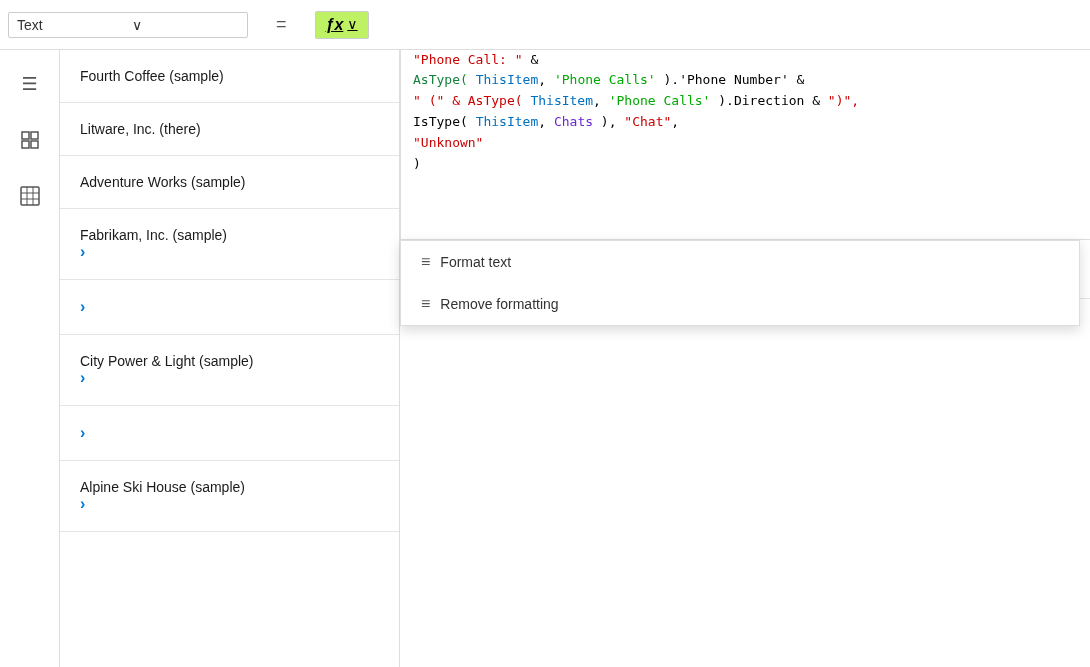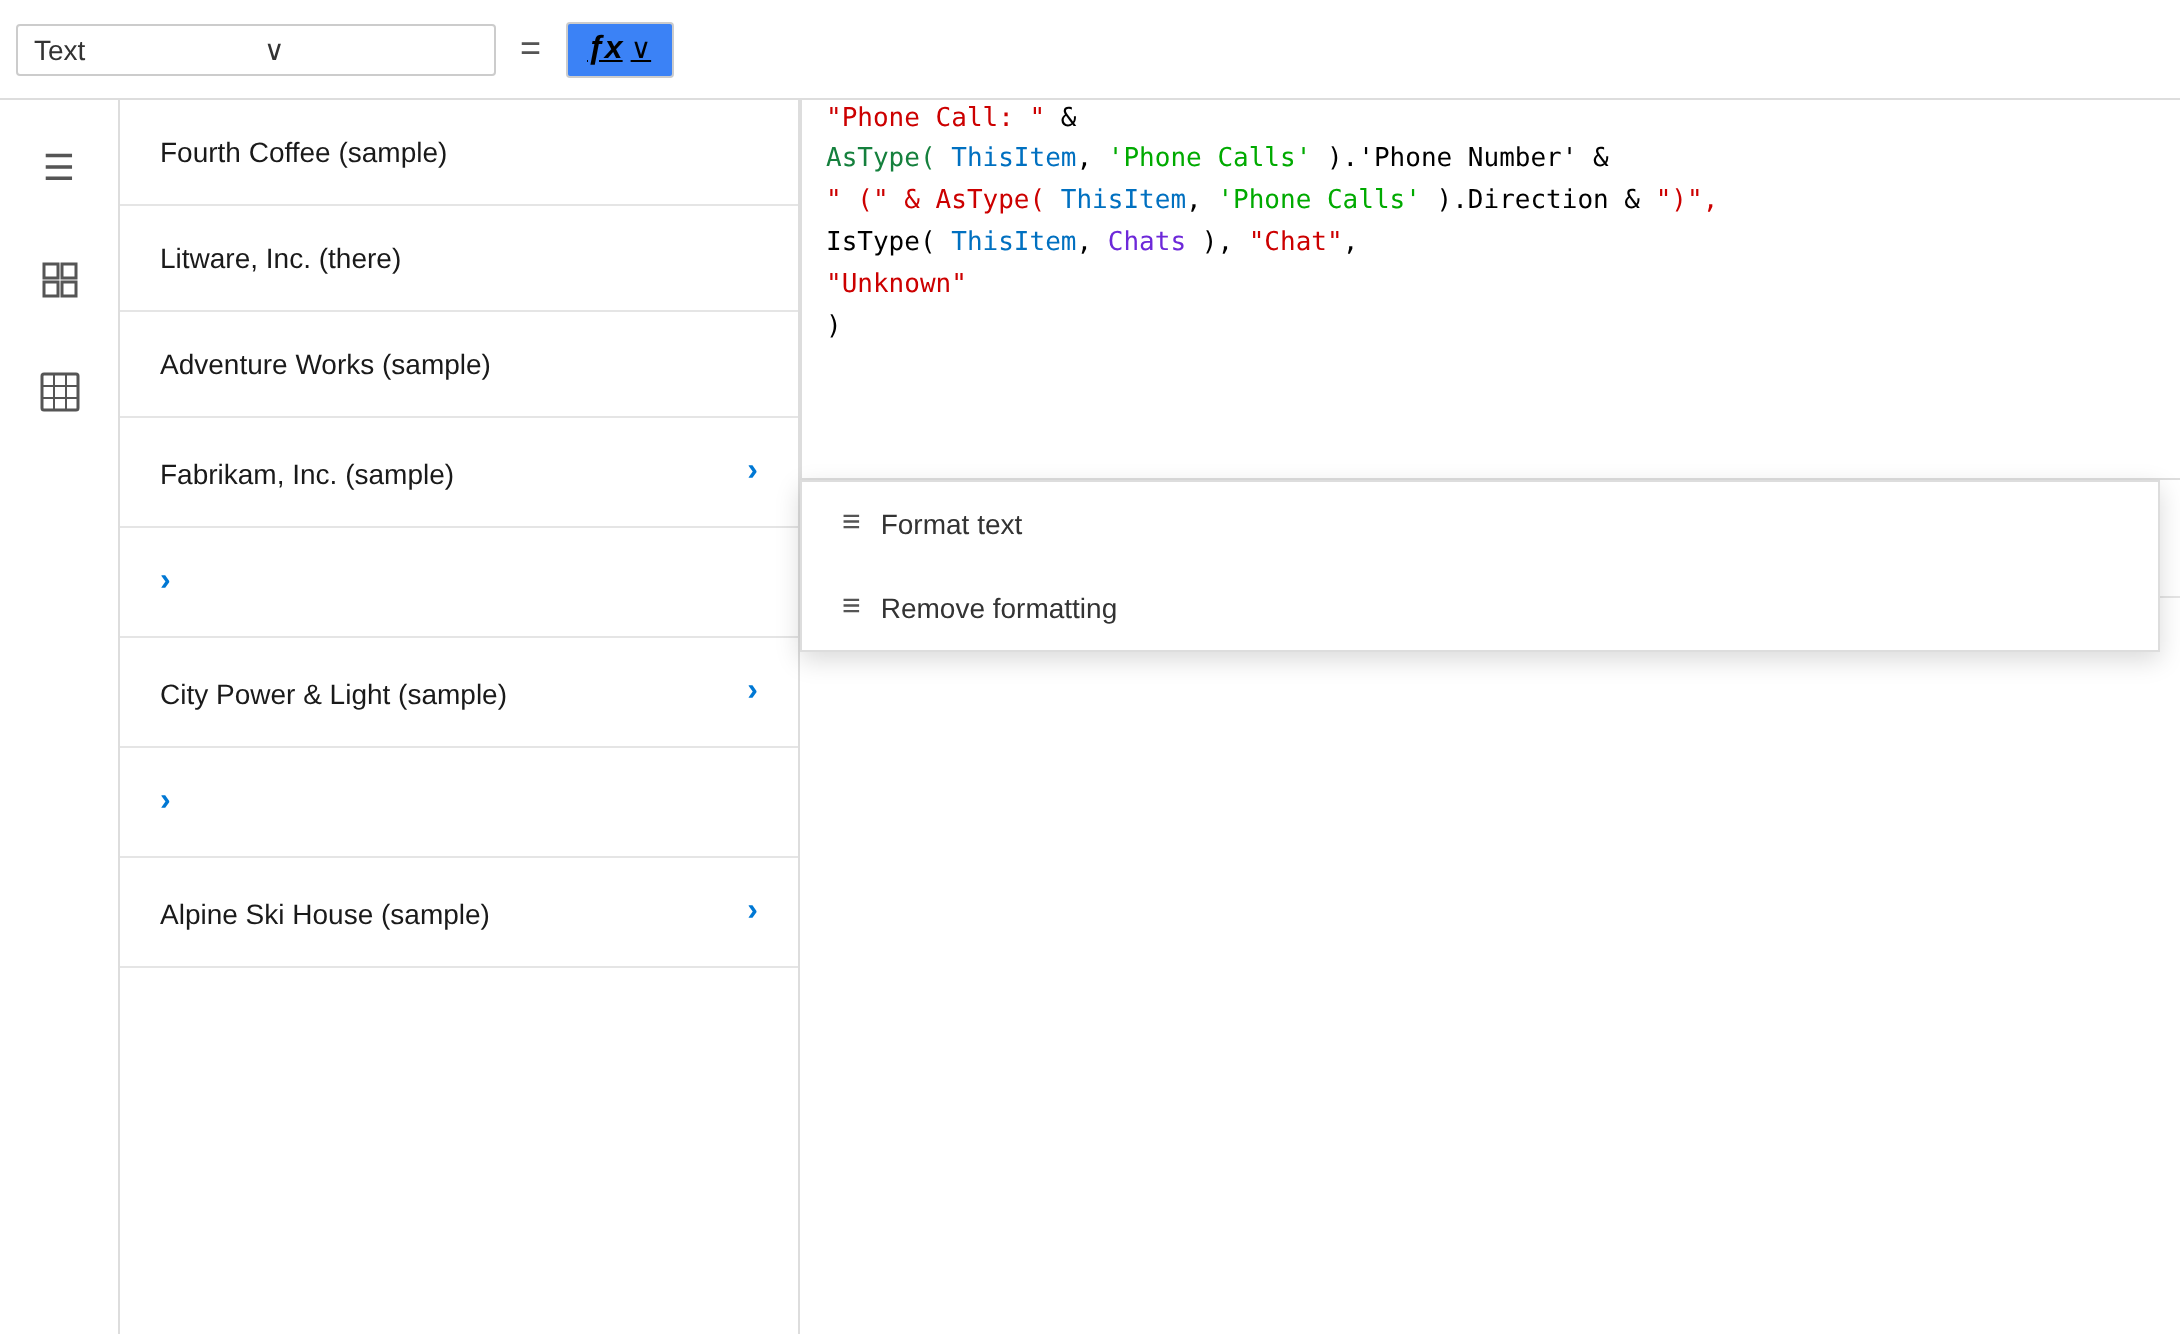--- a/index.html
+++ b/index.html
@@ -6,21 +6,21 @@
     body { font-family: 'Segoe UI', sans-serif; background: #f3f3f3; width: 1090px; height: 667px; overflow: hidden; position: relative; }
 
     
     .top-bar {
       display: flex;
       align-items: center;
       background: #fff;
       border-bottom: 1px solid #ddd;
       height: 50px;
       padding: 0 8px;
-      gap: 8px;
+      gap: 24px;
       position: absolute;
       top: 0; left: 0; right: 0;
       z-index: 100;
     }
     .dropdown-field {
       display: flex;
       align-items: center;
       border: 1px solid #ccc;
       border-radius: 2px;
       padding: 4px 8px;
@@ -30,21 +30,21 @@
     }
     .dropdown-field span { flex: 1; font-size: 14px; color: #333; }
     .dropdown-arrow { font-size: 12px; color: #555; margin-left: 8px; }
     .equals-sign { font-size: 18px; color: #555; padding: 0 4px; }
     .fx-btn {
       display: flex;
       align-items: flex-start;
       border: 1px solid #ccc;
       border-radius: 2px;
       padding: 4px 10px;
-      background: #3b82f6;
+      background: #bef264;
       cursor: pointer;
       font-size: 14px;
       gap: 4px;
       text-decoration: underline;
     }
     .fx-text { font-style: italic; font-size: 16px; font-weight: bold; }
 
     
     .formula-area {
       position: absolute;
@@ -116,27 +116,28 @@
 
     
     .list-panel {
       width: 340px;
       background: #fff;
       border-right: 1px solid #ddd;
       overflow-y: auto;
     }
     .list-item {
       display: flex;
-      align-items: flex-end;
+      align-items: flex-start;
       justify-content: space-between;
       padding: 18px 20px;
       border-bottom: 1px solid #e5e5e5;
       cursor: pointer;
       font-size: 14px;
       color: #1a1a1a;
+      flex-direction: column;
     }
     .list-item-no-arrow {
       padding: 18px 20px;
       border-bottom: 1px solid #e5e5e5;
       font-size: 14px;
       color: #1a1a1a;
     }
     .chevron-right { color: #0078d4; font-size: 16px; font-weight: bold; }
 
     

